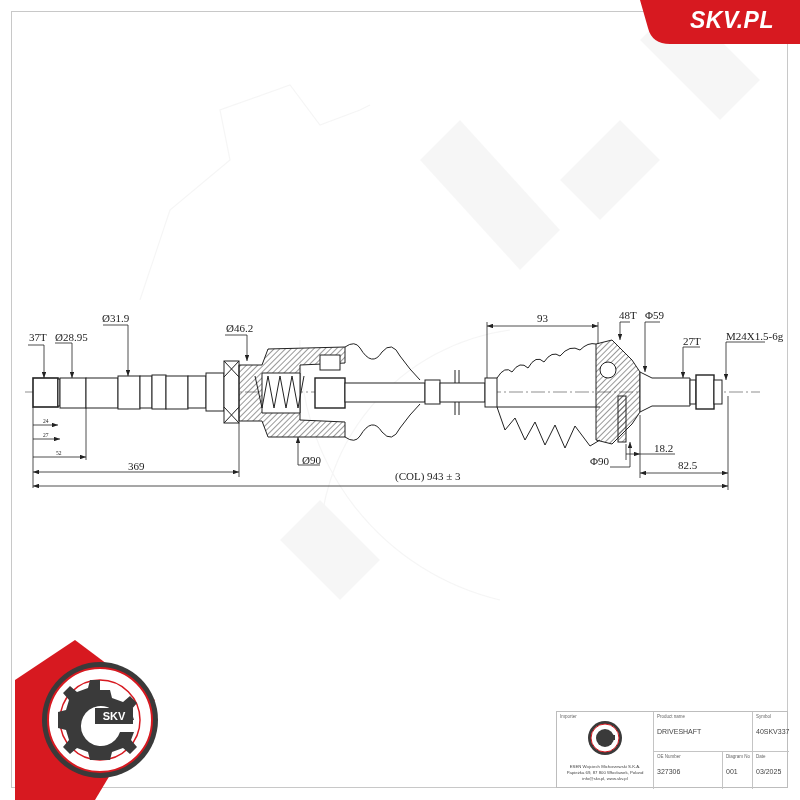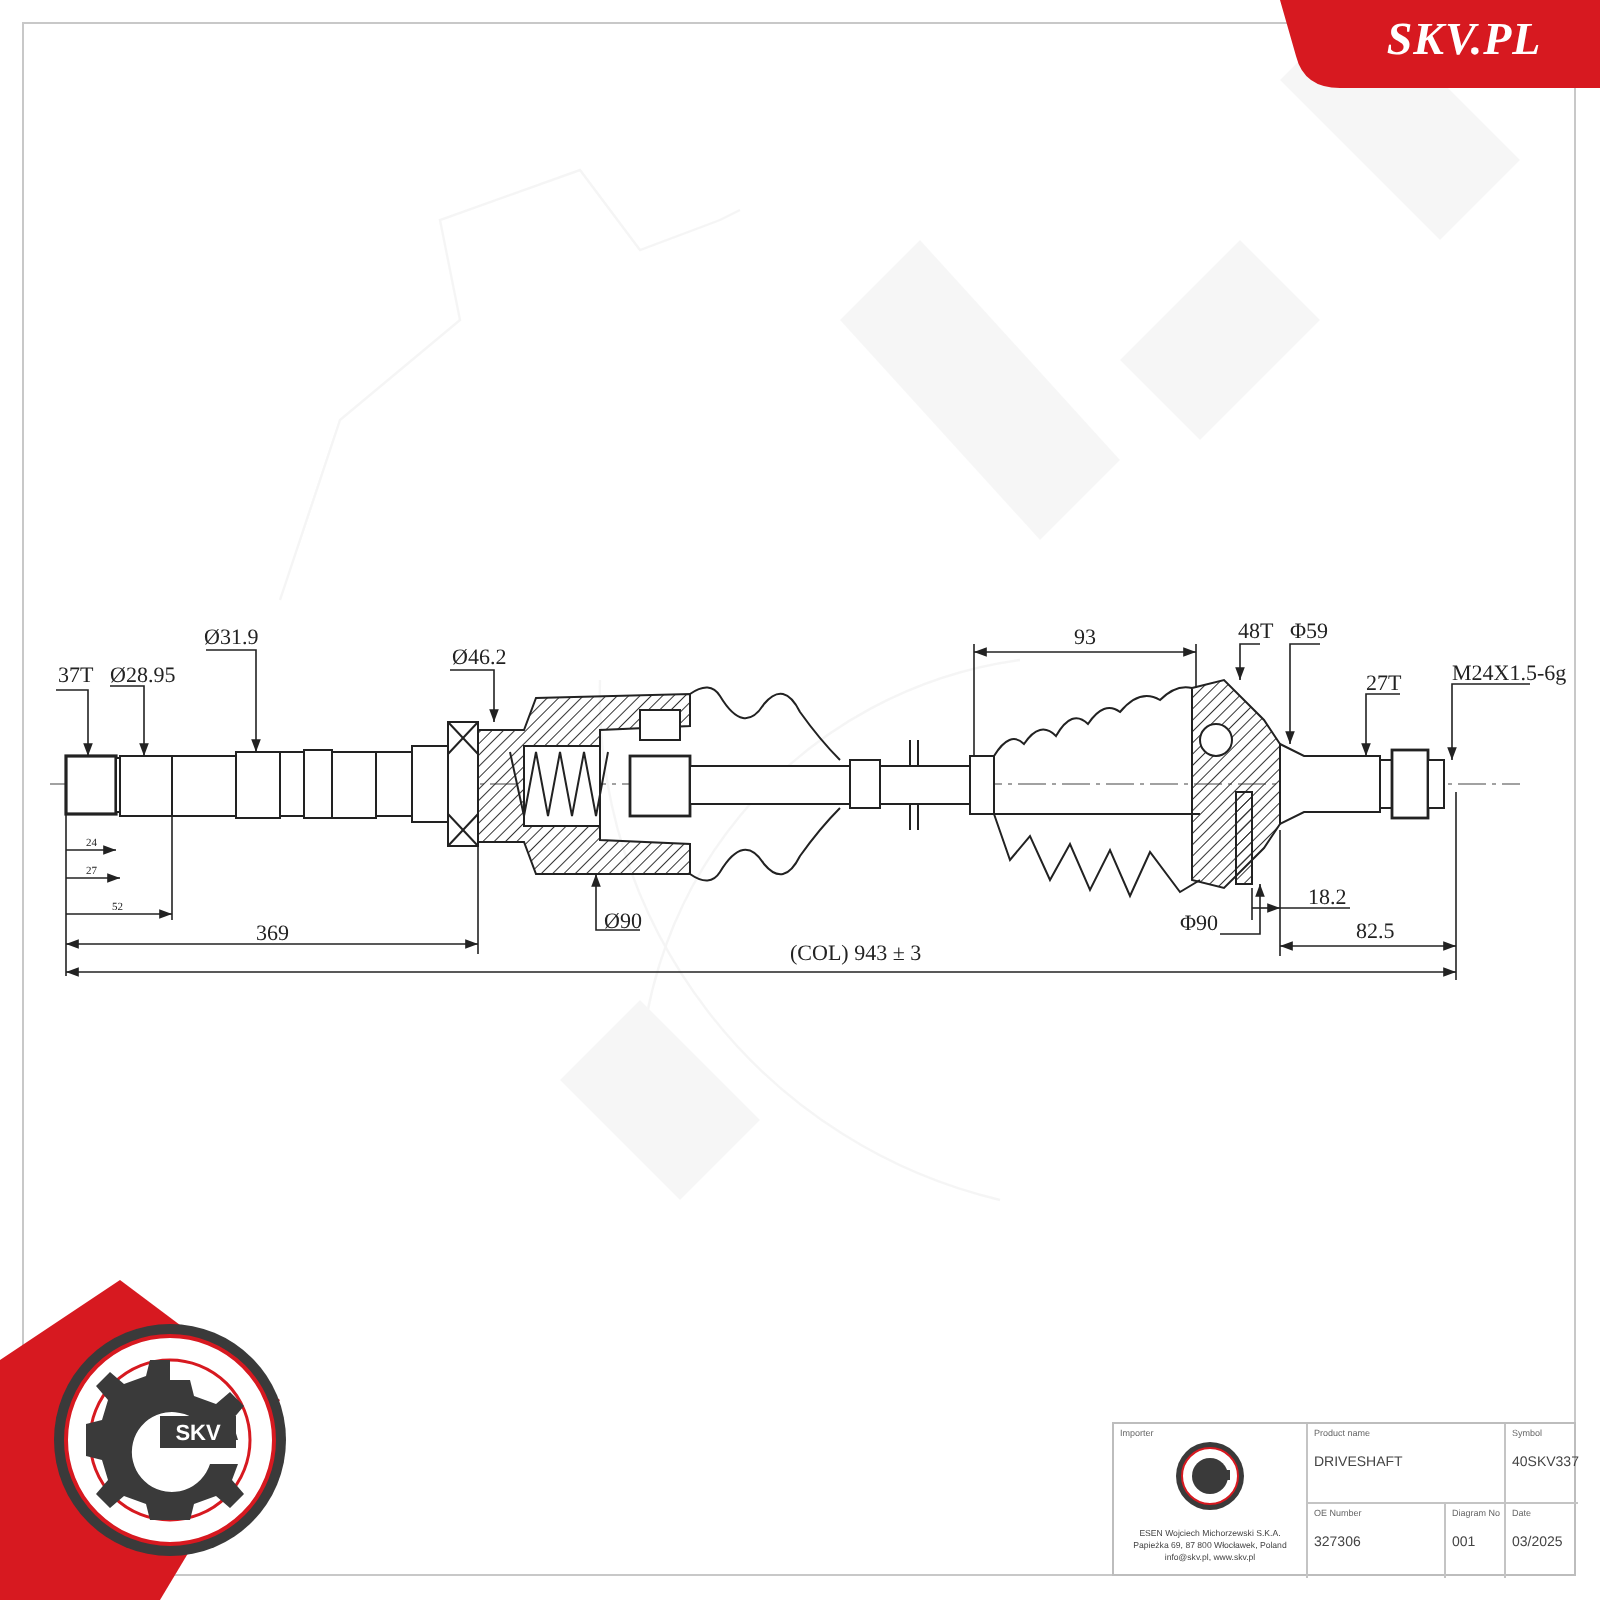--- a/index.html
+++ b/index.html
@@ -1,29 +1,29 @@
 <!DOCTYPE html>
 <html><head>
 <meta charset="utf-8">
 <style>
   html, body { margin:0; padding:0; background:#ffffff; }
   body { width:800px; height:800px; position:relative; overflow:hidden; font-family:"Liberation Sans", sans-serif; }
   .frame { position:absolute; left:11px; top:11px; width:777px; height:777px; border-left:1.5px solid #c8c8c8; border-top:1.5px solid #c8c8c8; border-right:1.5px solid #c8c8c8; border-bottom:1.5px solid #c8c8c8; box-sizing:border-box; }
   .brand-tab { position:absolute; left:640px; top:0; width:160px; height:44px; }
   .brand-tab svg { position:absolute; left:0; top:0; }
-  .brand-text { position:absolute; left:672px; top:4px; width:120px; height:32px; color:#fff; font-weight:bold; font-style:italic; font-size:23px; letter-spacing:0.5px; line-height:32px; text-align:center; font-family:Liberation Serif, serif; }
+  .brand-text { position:absolute; left:672px; top:4px; width:120px; height:32px; color:#fff; font-weight:bold; font-style:italic; font-size:23px; letter-spacing:0.5px; line-height:32px; text-align:center; font-family:Liberation Sans, sans-serif; }
   .drawing { position:absolute; left:0; top:0; width:800px; height:800px; }
   .dim { font-family:"Liberation Serif", serif; font-size:11px; fill:#222; }
   .dim-small { font-family:"Liberation Serif", serif; font-size:5.5px; fill:#222; }
   .title-block { position:absolute; left:556px; top:711px; width:232px; height:77px; border:1px solid #bdbdbd; box-sizing:border-box; background:#fff; }
   .tb-cell { position:absolute; box-sizing:border-box; border-left:1px solid #c4c4c4; border-top:1px solid #c4c4c4; }
   .tb-label { position:absolute; left:3px; top:2px; font-size:4.5px; color:#666; }
   .tb-value { position:absolute; left:3px; font-size:7px; color:#444; }
   .importer-text { position:absolute; left:0; width:96px; text-align:center; font-size:4.3px; color:#444; line-height:6px; }
-  .badge { position:absolute; left:0; top:640px; width:170px; height:160px; }
+  .badge { position:absolute; left:15px; top:640px; width:170px; height:160px; }
 </style>
 </head>
 <body>
 
 <div class="frame"></div>
 
 <svg class="drawing" viewBox="0 0 800 800" style="opacity:0.08">
   <g fill="none" stroke="#888" stroke-width="1.2">
     <path d="M140 300 L170 210 L230 160 L220 110 L290 85 L320 125 L360 110 L370 105"></path>
     <path d="M320 560 A220 220 0 0 1 510 330"></path>

